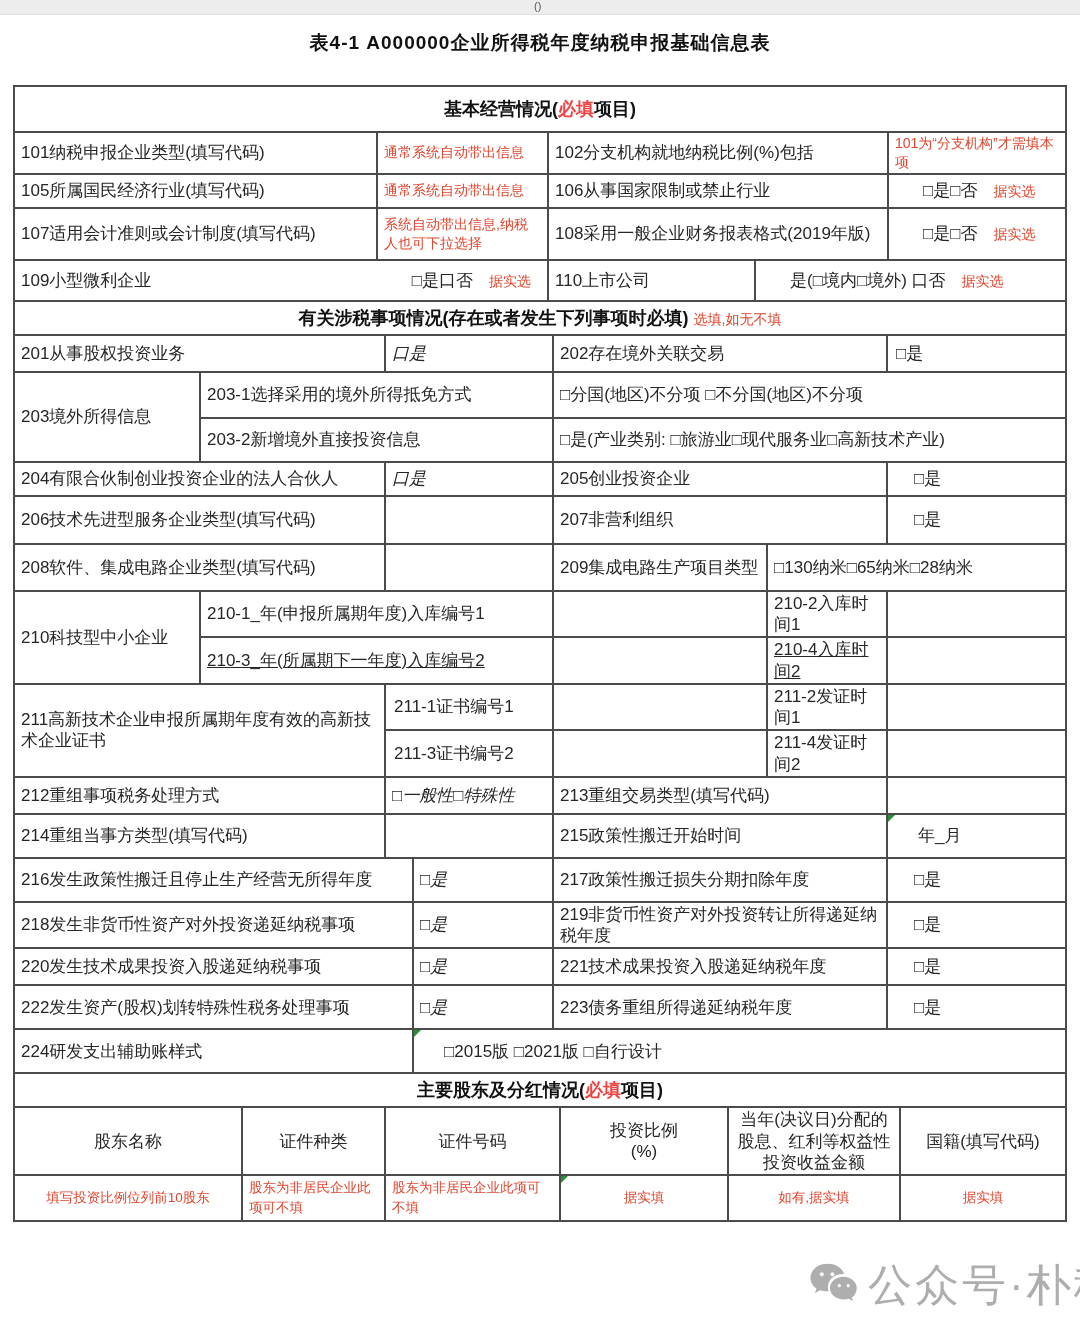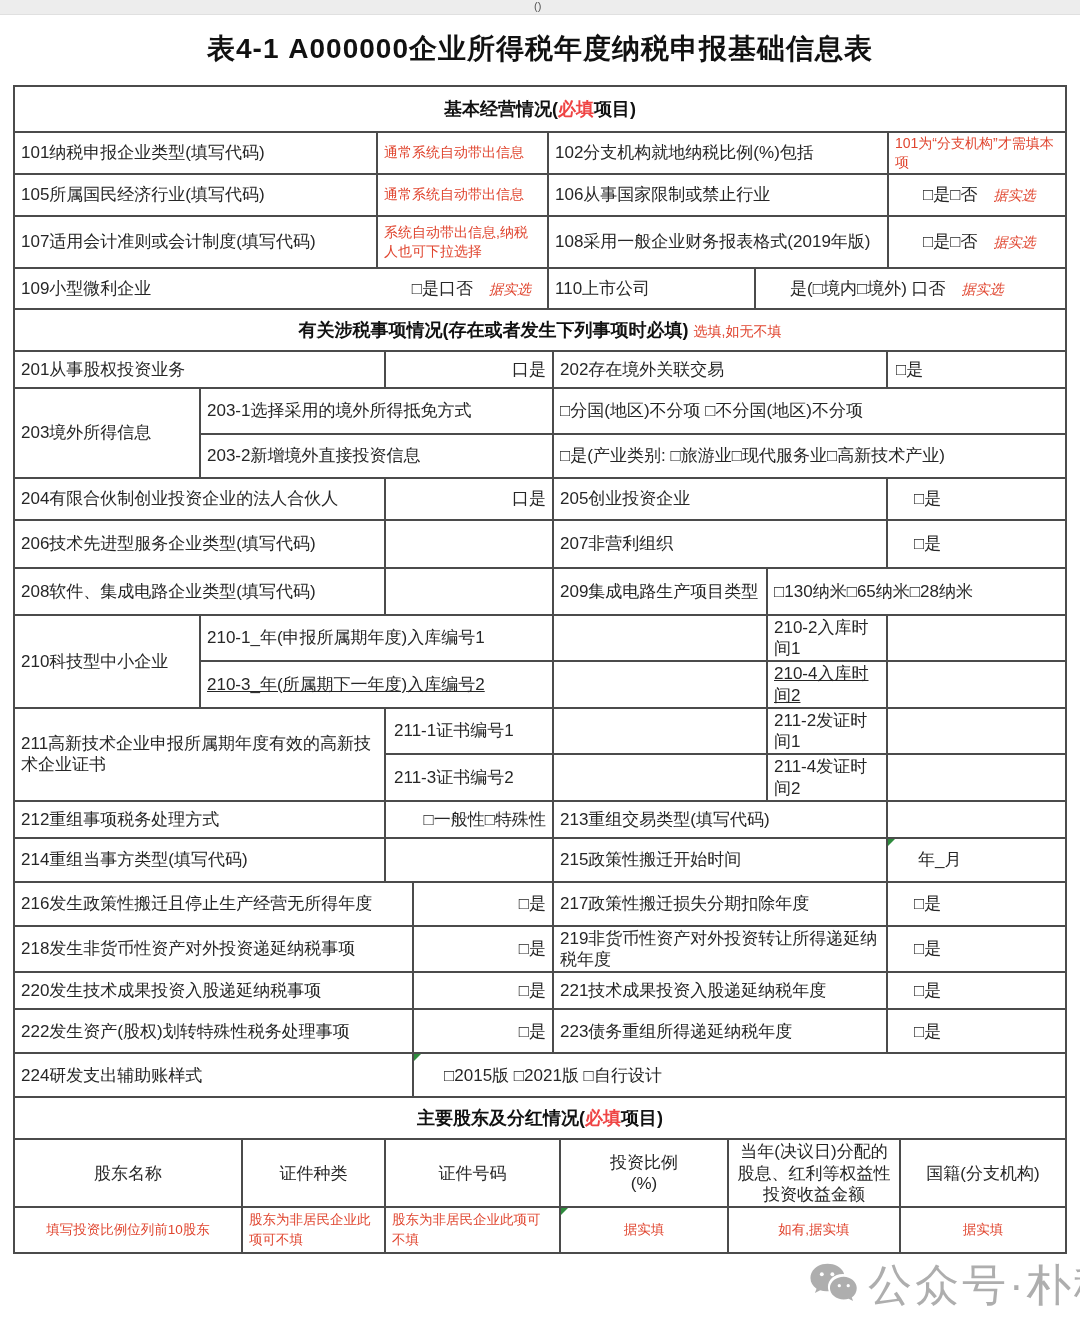--- a/index.html
+++ b/index.html
@@ -2,41 +2,41 @@
 <html lang="zh"><head>
 <meta charset="utf-8">
 <style>
   html,body{margin:0;padding:0;background:#ffffff;}
   .page{position:relative;width:1080px;height:1325px;background:#ffffff;overflow:hidden;
         font-family:"Liberation Sans","DejaVu Sans",sans-serif;color:#262626;}
   .topstrip{position:absolute;top:0;left:0;width:1080px;height:14px;background:#ededed;
         border-bottom:1px solid #e0e0e0;}
   .topstrip .mark{position:absolute;left:534px;top:0px;font-size:11px;color:#555;}
   .title{position:absolute;top:30px;left:0;width:1080px;text-align:center;
-        font-size:28px;font-weight:bold;color:#111;letter-spacing:1px;}
+        font-size:19px;font-weight:bold;color:#111;letter-spacing:1px;}
   .tablewrap{position:absolute;top:85px;left:13px;width:1053px;}
   table{border-collapse:collapse;table-layout:fixed;width:1053px;}
   table+table{margin-top:-2px;}
   td{border:2px solid #4b4b4b;padding:1px 6px;font-size:17px;color:#262626;
      vertical-align:middle;overflow:hidden;line-height:1.25;position:relative;}
   .sechead td{text-align:center;font-weight:bold;font-size:18px;color:#111;}
   .sechead .rednote{font-weight:normal;}
   .red{color:#ef4444;}
   .note{color:#e0452f;font-size:14px;line-height:1.35;}
   .note2{display:block;}
-  .center{text-align:right;}
+  .center{text-align:left;font-style:italic;}
   .chk{white-space:nowrap;padding-left:28px;}
   .split{display:flex;justify-content:space-between;align-items:center;}
   .split .grp{margin-right:10px;}
-  .mnote{margin-left:16px;font-style:italic;}
+  .mnote{margin-left:16px;}
   .pl26{padding-left:26px;}
   .pl8{padding-left:8px;}
   .pl30{padding-left:30px;}
   .gt::before{content:"";position:absolute;top:0;left:0;width:0;height:0;
-      border-top:7px solid #2e8b3d;border-right:7px solid transparent;}  .h39{height:39px;} .h41{height:41px;} .h42{height:42px;margin-left:36px;}
+      border-top:7px solid #2e8b3d;border-right:7px solid transparent;}  .h39{height:39px;} .h41{height:41px;} .h42{height:34px;margin-left:36px;}
   .h43{height:43px;text-decoration:underline;} .h44{height:44px;} .h45{height:37px;} .h46{height:46px;}
   .h47{height:47px;} .h48{height:48px;} .h52{height:52px;} .h54{height:54px;}
   .h67{height:67px;}
   .s3h td{text-align:center;font-size:17px;}
   .s3h .ta-l{text-align:center;}
   .s3r td{text-align:center;}
   .s3r .rnote{color:#e0452f;font-size:13.5px;line-height:1.5;}
   .s3r .ta-l{text-align:left;}
   .prewrap{white-space:pre-line;}
   .watermark{position:absolute;left:808px;top:1256px;width:270px;display:flex;
@@ -229,21 +229,21 @@
           <tr class="sechead h42">
         <td colspan="6"><span>主要股东及分红情况(</span><span class="red">必填</span><span>项目)</span></td>
       </tr>
       <tr class="s3h h67">
         <td>股东名称</td>
         <td>证件种类</td>
         <td>证件号码</td>
         <td class="prewrap">投资比例
 (%)</td>
         <td class="ta-l">当年(决议日)分配的股息、红利等权益性投资收益金额</td>
-        <td class="ta-l">国籍(分支机构)</td>
+        <td class="ta-l">国籍(填写代码)</td>
       </tr>
       <tr class="s3r h46">
         <td class="rnote">填写投资比例位列前10股东</td>
         <td class="rnote ta-l">股东为非居民企业此项可不填</td>
         <td class="rnote ta-l">股东为非居民企业此项可不填</td>
         <td class="rnote gt">据实填</td>
         <td class="rnote">如有,据实填</td>
         <td class="rnote">据实填</td>
       </tr>
 

